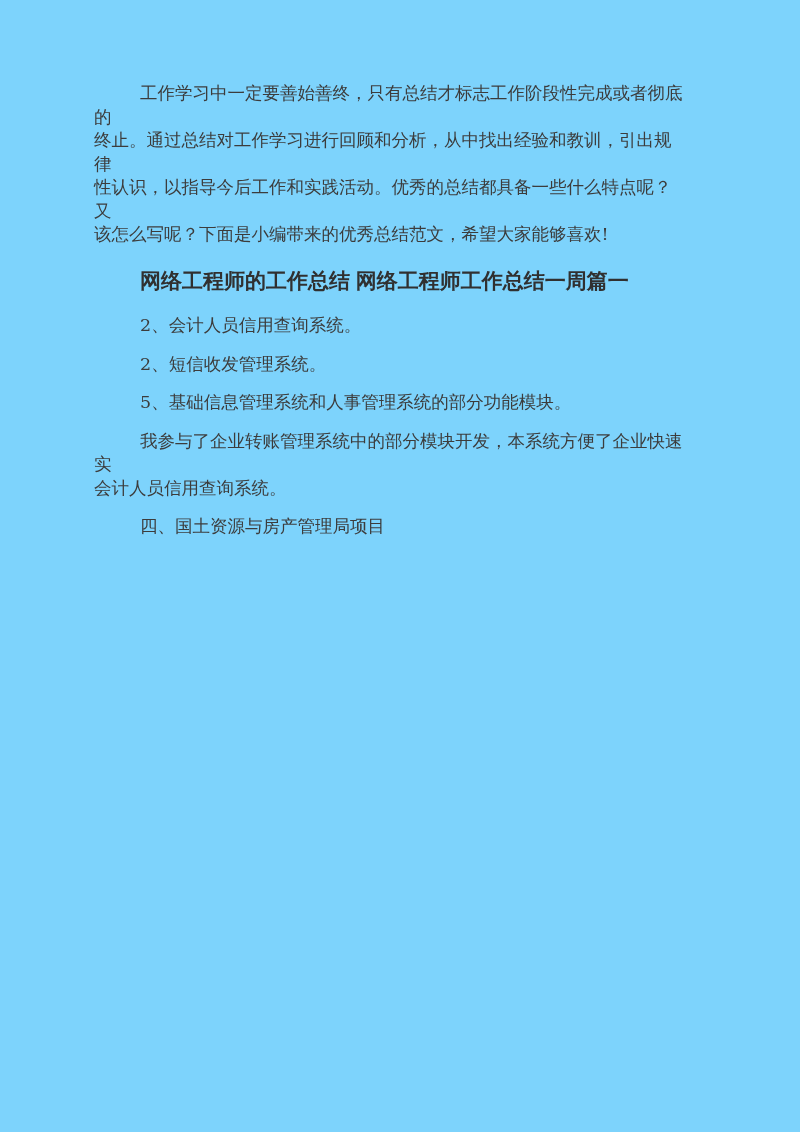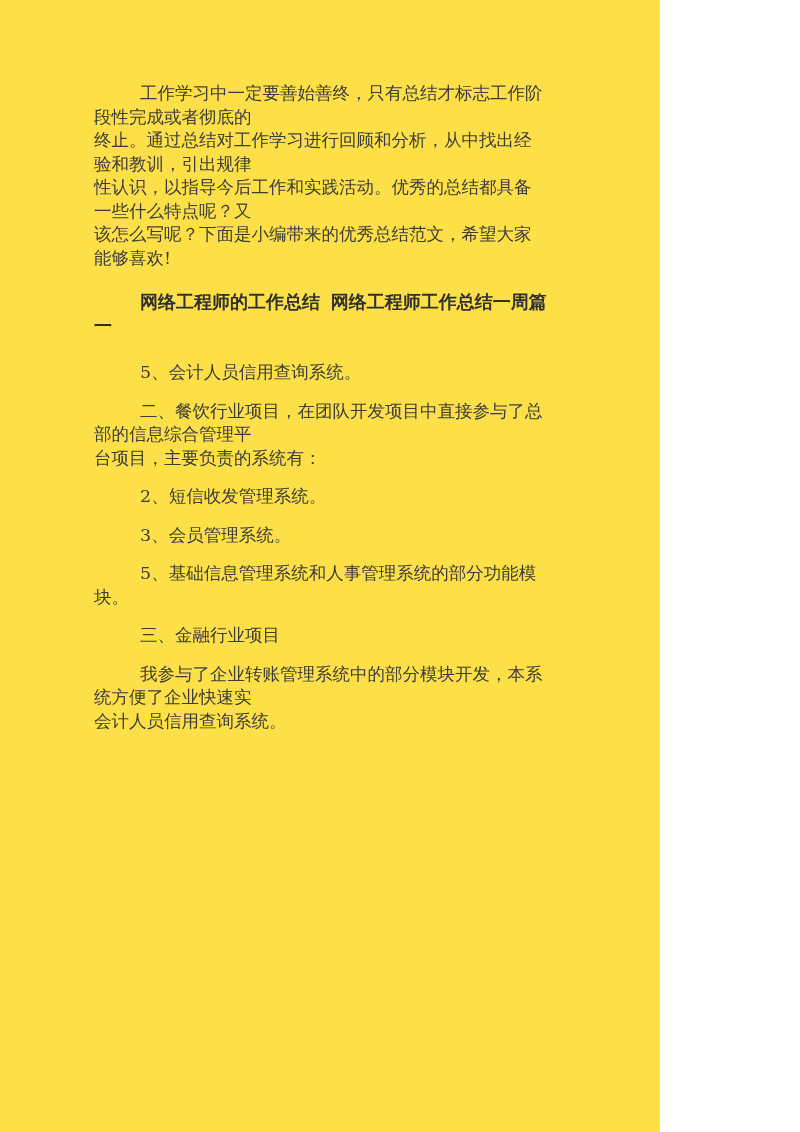--- a/index.html
+++ b/index.html
@@ -2,63 +2,60 @@
 <html><head>
 <meta charset="utf-8">
 <style>
   html, body {
     margin: 0;
     padding: 0;
     background: #ffffff;
   }
   .page {
     position: relative;
-    width: 660px;
+    width: 800px;
     height: 1132px;
     box-sizing: border-box;
     padding: 82px 112px 0 94px;
-    background: #fde047;
+    background: #7dd3fc;
     overflow: hidden;
     font-family: "DejaVu Serif", "Liberation Serif", serif;
     color: #3c3c3c;
   }
   .para {
     font-size: 17.5px;
     line-height: 23.5px;
     margin: 15px 0;
     text-indent: 46px;
     white-space: pre-line;
     letter-spacing: 0;
   }
   .para.first {
     margin-top: 0;
   }
   .heading {
-    font-family: Liberation Mono, monospace;
-    font-size: 18px;
+    font-family: Liberation Sans, sans-serif;
+    font-size: 21px;
     line-height: 23.5px;
     font-weight: 700;
     color: #303030;
     margin: 22px 0;
     text-indent: 46px;
     white-space: pre-line;
   }
 </style>
 </head>
 <body>
 
 <div class="page">
   <p class="para first">工作学习中一定要善始善终，只有总结才标志工作阶段性完成或者彻底的
 终止。通过总结对工作学习进行回顾和分析，从中找出经验和教训，引出规律
 性认识，以指导今后工作和实践活动。优秀的总结都具备一些什么特点呢？又
 该怎么写呢？下面是小编带来的优秀总结范文，希望大家能够喜欢!</p>
   <h2 class="heading">网络工程师的工作总结 网络工程师工作总结一周篇一</h2>
-  <p class="para">5、会计人员信用查询系统。</p>
-  <p class="para">二、餐饮行业项目，在团队开发项目中直接参与了总部的信息综合管理平
-台项目，主要负责的系统有：</p>
+  <p class="para">2、会计人员信用查询系统。</p>
   <p class="para">2、短信收发管理系统。</p>
-  <p class="para">3、会员管理系统。</p>
   <p class="para">5、基础信息管理系统和人事管理系统的部分功能模块。</p>
-  <p class="para">三、金融行业项目</p>
   <p class="para">我参与了企业转账管理系统中的部分模块开发，本系统方便了企业快速实
 会计人员信用查询系统。</p>
+  <p class="para">四、国土资源与房产管理局项目</p>
 
 </div>
 
 </body></html>

